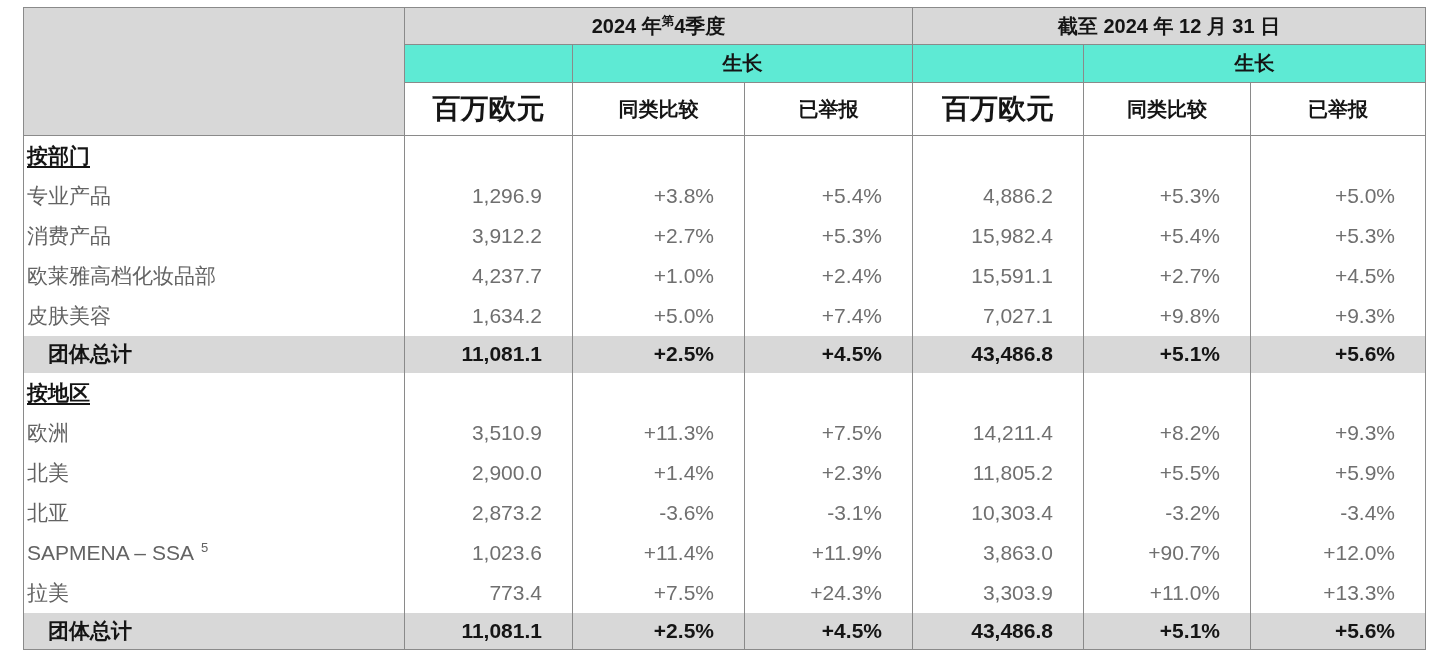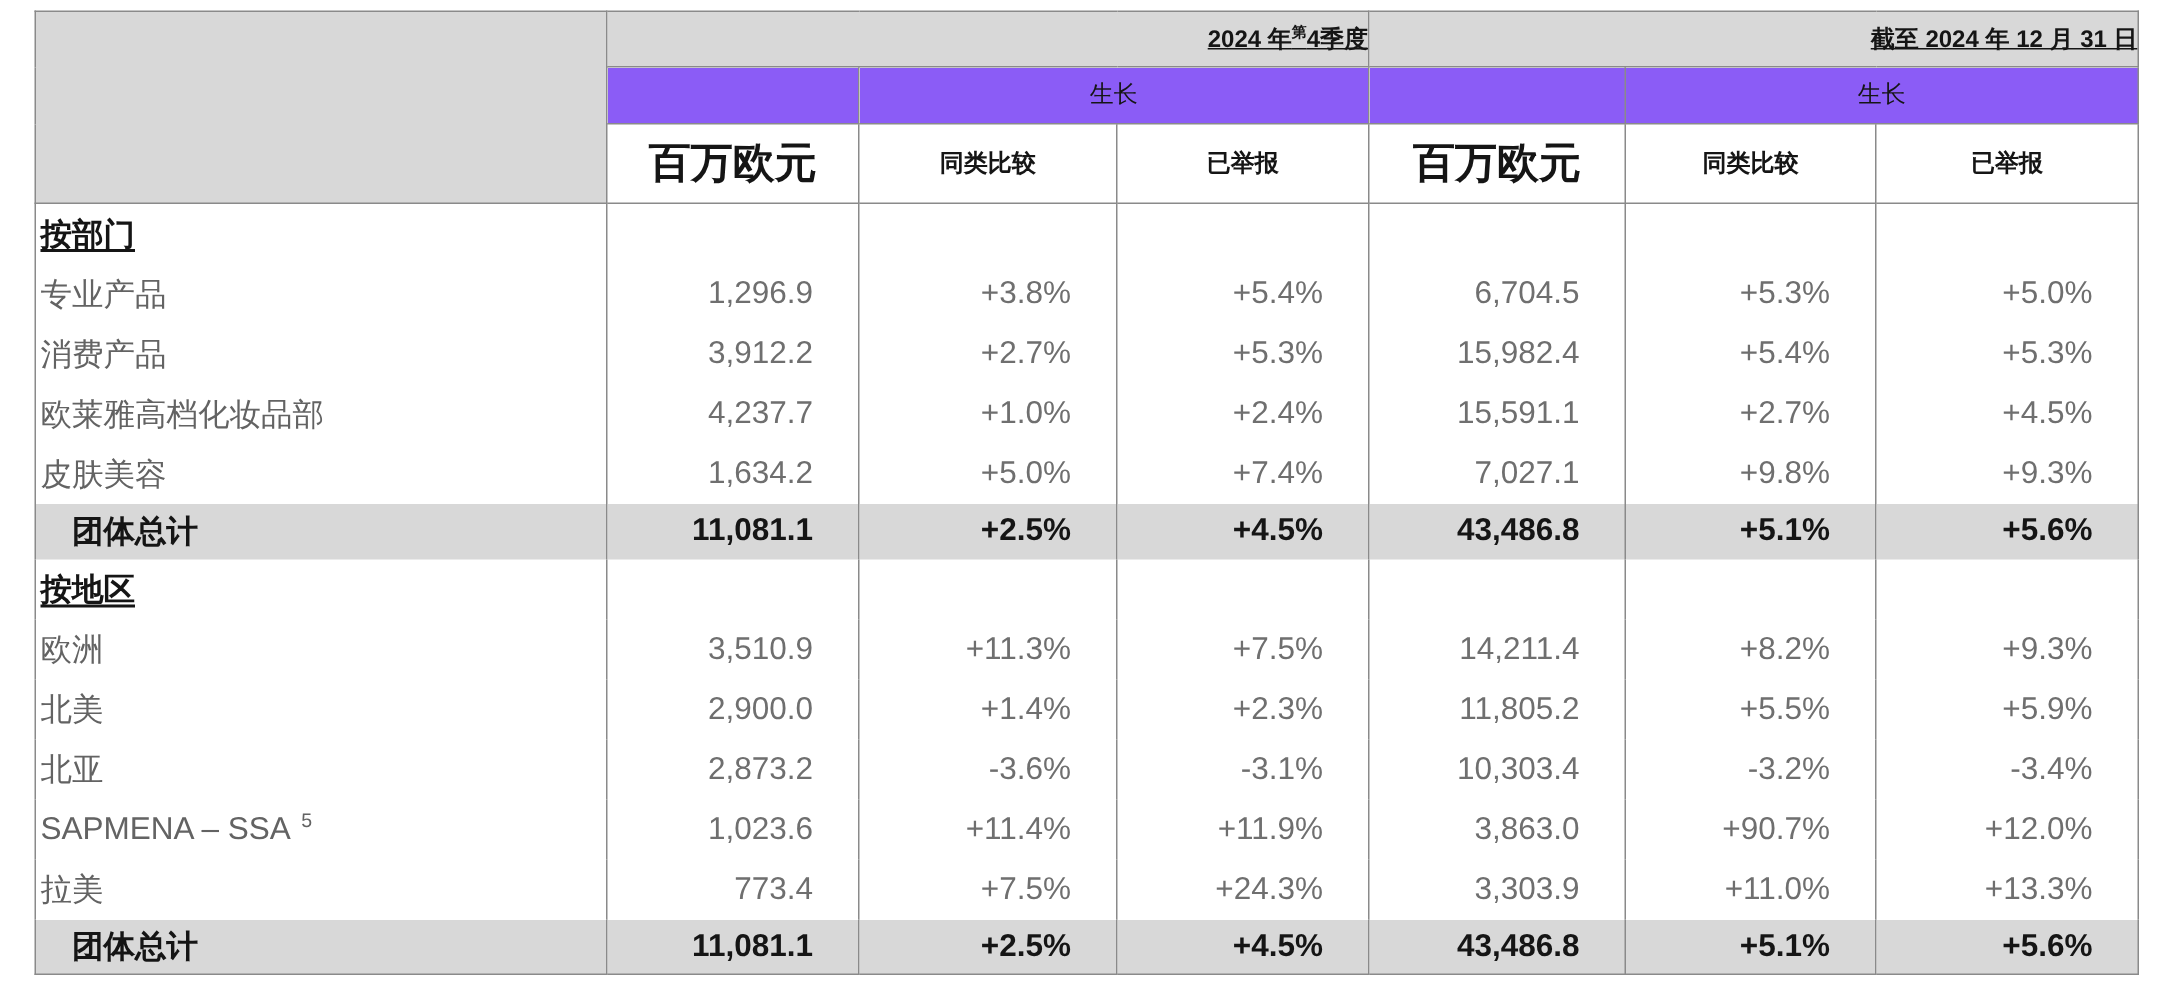--- a/index.html
+++ b/index.html
@@ -29,52 +29,51 @@
     padding:0;
     overflow:hidden;
     white-space:nowrap;
   }
   
   tr.title-row th{
     border-top:1px solid var(--border);
     border-bottom:1px solid var(--border);
     background:var(--band);
     height:37px;
-    font-size:16px;
-    font-weight:bold;
-    color:var(--dark);
-    text-align:right;
-    vertical-align:middle;
-    text-decoration:underline;
+    font-size:20px;
+    font-weight:bold;
+    color:var(--dark);
+    text-align:center;
+    vertical-align:middle;
   }
   th.corner{
     background:#ffffff;
     border-top:1px solid var(--border);
     border-bottom:1px solid var(--border);
   }
   tr.growth-row th{
     border-bottom:1px solid var(--border);
     height:38px;
-    font-size:16px;
-    font-weight:normal;
+    font-size:20px;
+    font-weight:bold;
     color:var(--dark);
     text-align:center;
     vertical-align:middle;
-    background:#8b5cf6;
+    background:#5eead4;
   }
   tr.cols-row th{
     border-bottom:1px solid var(--border);
     height:53px;
     text-align:center;
     vertical-align:middle;
     background:#ffffff;
     color:var(--dark);
   }
   th.meur-cell{font-size:28px;font-weight:bold;}
-  th.sub-cell{font-size:16px;font-weight:bold;}
+  th.sub-cell{font-size:20px;font-weight:bold;}
   .sup{
     font-size:0.62em;
     vertical-align:super;
     line-height:1;
   }
   
   tbody td{
     height:40px;
     font-size:21px;
     vertical-align:middle;
@@ -152,21 +151,21 @@
       <td class="num"></td>
       <td class="num"></td>
       <td class="num"></td>
       <td class="num"></td>
     </tr>
     <tr>
       <td class="label">专业产品</td>
       <td class="num">1,296.9</td>
       <td class="num">+3.8%</td>
       <td class="num">+5.4%</td>
-      <td class="num">6,704.5</td>
+      <td class="num">4,886.2</td>
       <td class="num">+5.3%</td>
       <td class="num">+5.0%</td>
     </tr>
     <tr>
       <td class="label">消费产品</td>
       <td class="num">3,912.2</td>
       <td class="num">+2.7%</td>
       <td class="num">+5.3%</td>
       <td class="num">15,982.4</td>
       <td class="num">+5.4%</td>

